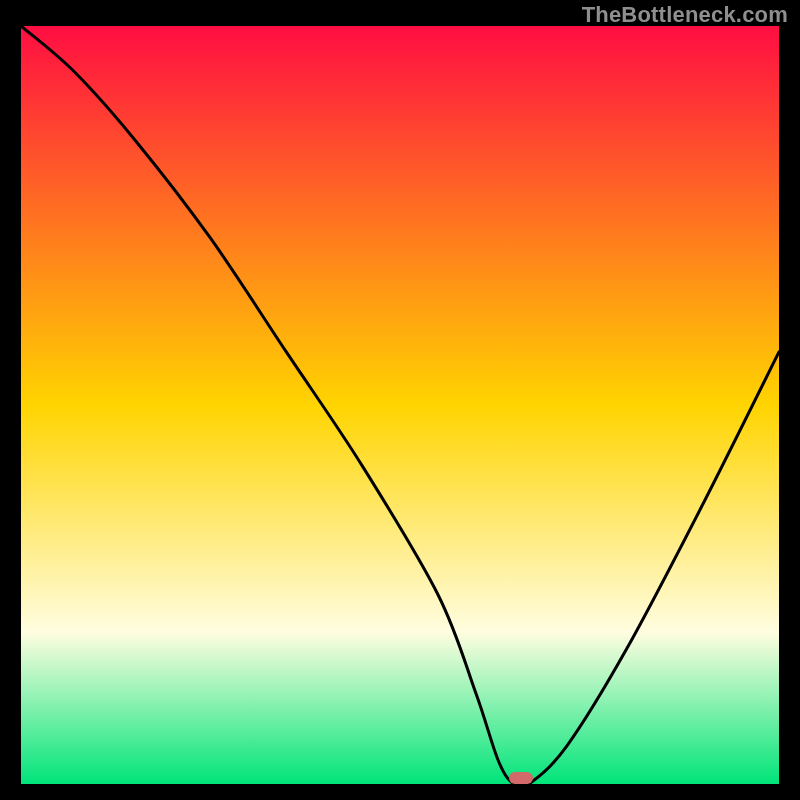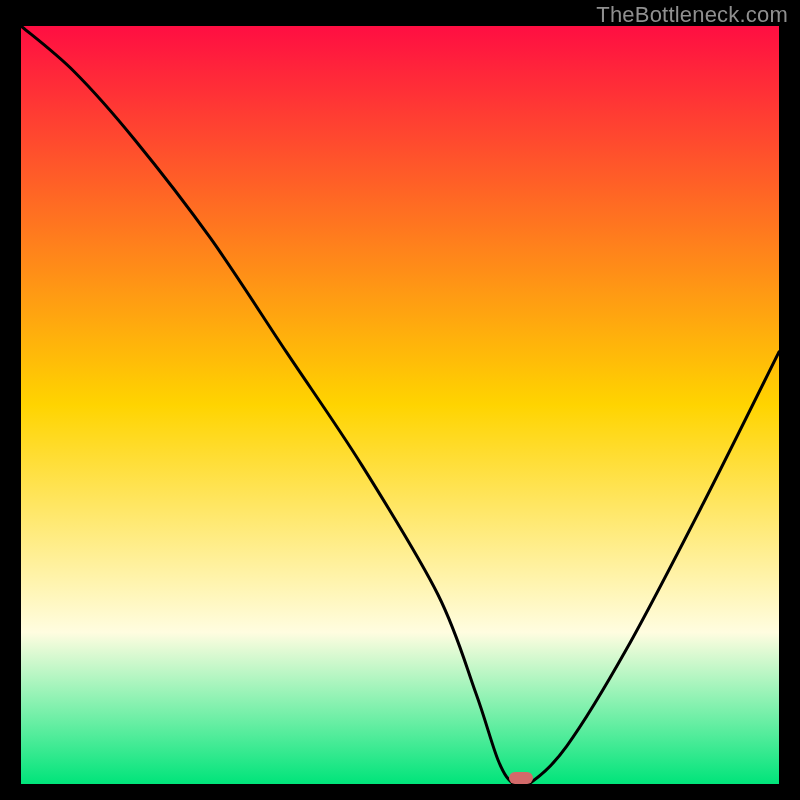--- a/index.html
+++ b/index.html
@@ -15,21 +15,21 @@
     width: 800px;
     height: 800px;
     background: #000;
   }
   .watermark {
     position: absolute;
     top: 2px;
     right: 12px;
     font-family: Arial, Helvetica, sans-serif;
     font-size: 22px;
-    font-weight: 400;
+    font-weight: 700;
     color: #8f8f8f;
     letter-spacing: 0.2px;
     user-select: none;
   }
   svg.plot {
     position: absolute;
     left: 21px;
     top: 26px;
     width: 758px;
     height: 758px;

